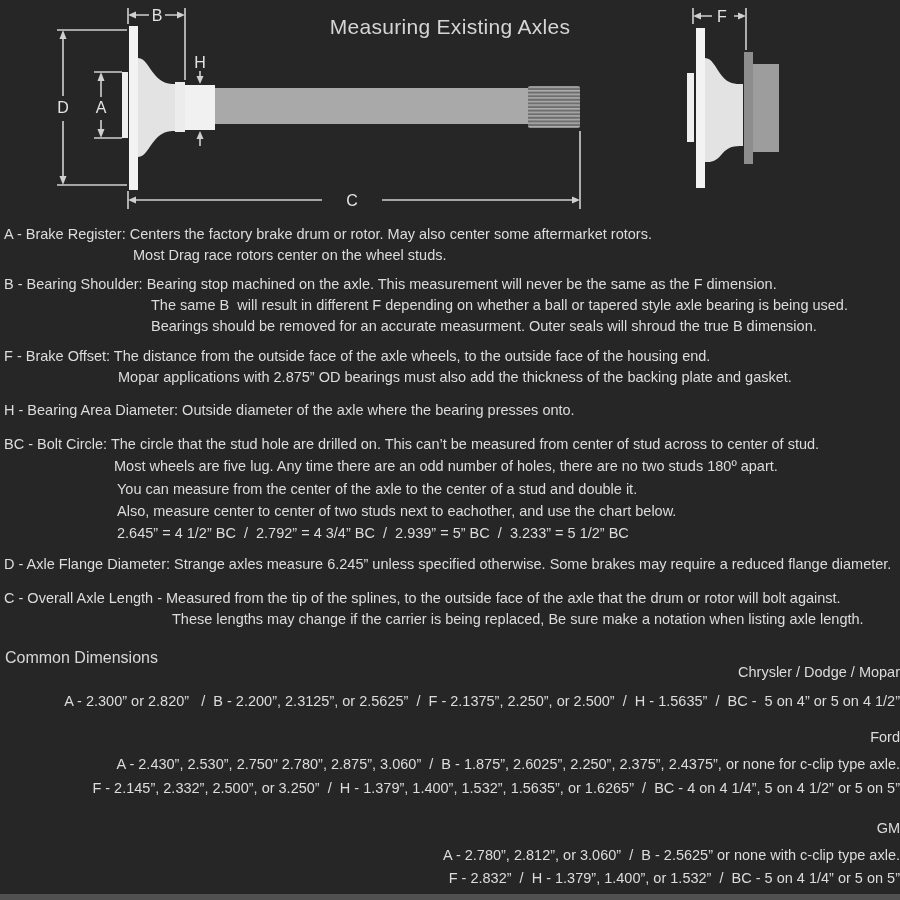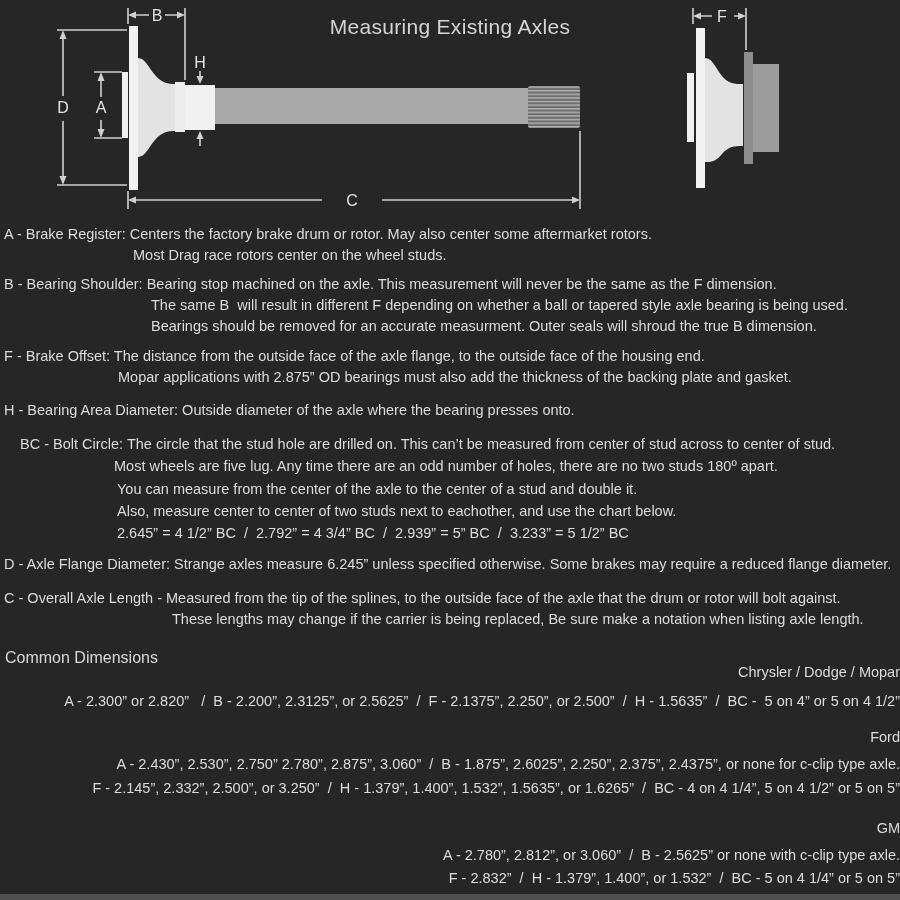--- a/index.html
+++ b/index.html
@@ -104,30 +104,30 @@
     <div class="ln" style="padding-left:133px">Most Drag race rotors center on the wheel studs.</div>
   </div>
 
   <div class="sec" style="top:274px">
     <div class="ln" style="padding-left:4px">B - Bearing Shoulder: Bearing stop machined on the axle. This measurement will never be the same as the F dimension.</div>
     <div class="ln" style="padding-left:151px">The same B  will result in different F depending on whether a ball or tapered style axle bearing is being used.</div>
     <div class="ln" style="padding-left:151px">Bearings should be removed for an accurate measurment. Outer seals will shroud the true B dimension.</div>
   </div>
 
   <div class="sec" style="top:346px">
-    <div class="ln" style="padding-left:4px">F - Brake Offset: The distance from the outside face of the axle flange, to the outside face of the housing end.</div>
+    <div class="ln" style="padding-left:4px">F - Brake Offset: The distance from the outside face of the axle wheels, to the outside face of the housing end.</div>
     <div class="ln" style="padding-left:118px">Mopar applications with 2.875” OD bearings must also add the thickness of the backing plate and gasket.</div>
   </div>
 
   <div class="sec" style="top:400px">
     <div class="ln" style="padding-left:4px">H - Bearing Area Diameter: Outside diameter of the axle where the bearing presses onto.</div>
   </div>
 
   <div class="sec sec-bc" style="top:433px">
-    <div class="ln" style="padding-left:20px">BC - Bolt Circle: The circle that the stud hole are drilled on. This can’t be measured from center of stud across to center of stud.</div>
+    <div class="ln" style="padding-left:4px">BC - Bolt Circle: The circle that the stud hole are drilled on. This can’t be measured from center of stud across to center of stud.</div>
     <div class="ln" style="padding-left:114px">Most wheels are five lug. Any time there are an odd number of holes, there are no two studs 180º apart.</div>
     <div class="ln" style="padding-left:117px">You can measure from the center of the axle to the center of a stud and double it.</div>
     <div class="ln" style="padding-left:117px">Also, measure center to center of two studs next to eachother, and use the chart below.</div>
     <div class="ln" style="padding-left:117px">2.645” = 4 1/2” BC  /  2.792” = 4 3/4” BC  /  2.939” = 5” BC  /  3.233” = 5 1/2” BC</div>
   </div>
 
   <div class="sec" style="top:554px">
     <div class="ln" style="padding-left:4px">D - Axle Flange Diameter: Strange axles measure 6.245” unless specified otherwise. Some brakes may require a reduced flange diameter.</div>
   </div>
 

